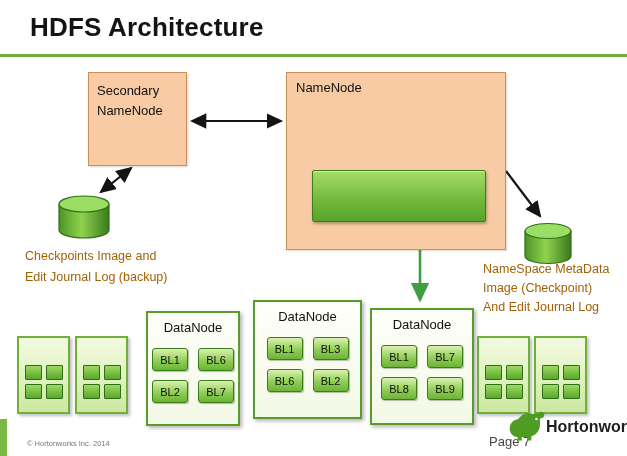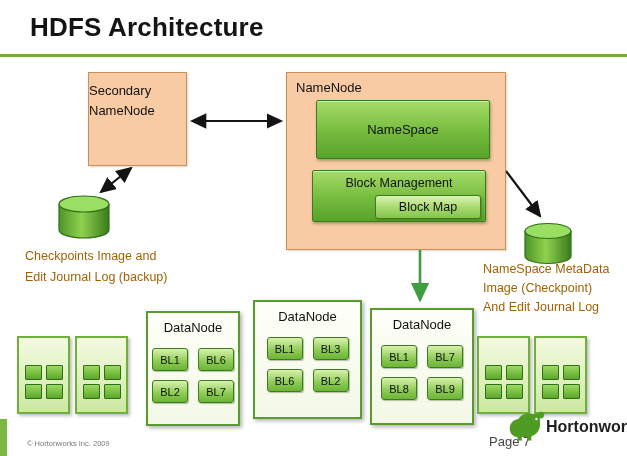--- a/index.html
+++ b/index.html
@@ -10,21 +10,21 @@
   .abs{position:absolute;}
   .preline{white-space:pre-line;}
 
   
   .slide-title{left:30px;top:12px;font-size:26px;font-weight:600;letter-spacing:.2px;color:#141414;text-align:right;}
   .title-rule{left:0;top:54px;width:627px;height:3px;background:#74AC3D;}
 
   
   .peach-box{background:#F8CBA4;border:1px solid #C89058;box-shadow:1px 1px 2px rgba(120,90,50,.25);}
   .sec-nn{left:88px;top:72px;width:97px;height:92px;}
-  .sec-nn .lbl{padding:8px 0;font-size:13px;line-height:1.5;}
+  .sec-nn .lbl{padding:8px 8px;font-size:13px;line-height:1.5;}
   .namenode{left:286px;top:72px;width:218px;height:176px;}
   .namenode .lbl{padding:7px 9px;font-size:13px;}
 
   
   .green-panel{
     background:linear-gradient(180deg,#A6DC68 0%,#74BB3D 55%,#57A329 100%);
     border:1px solid #3D7C1D;border-radius:2px;
     box-shadow:1px 2px 3px rgba(50,80,25,.4), inset 0 1px 0 rgba(255,255,255,.45);
   }
   .namespace{left:29px;top:27px;width:172px;height:57px;display:flex;align-items:center;justify-content:center;font-size:13px;}
@@ -109,28 +109,21 @@
   <line x1="420" y1="221" x2="420" y2="300" stroke="#3F9E3F" stroke-width="2.6" marker-end="url(#mEndG)"></line>
 </svg>
 
 <div class="abs peach-box sec-nn">
   <div class="lbl preline">Secondary
 NameNode</div>
 </div>
 
 <div class="abs peach-box namenode">
   <div class="lbl">NameNode</div>
-  <div class="abs green-panel namespace">
-    <span>NameSpace</span>
-  </div>
   <div class="abs green-panel blockmgmt">
-    <div class="bm-label">Block Management</div>
-    <div class="block-map">
-      <span>Block Map</span>
-    </div>
   </div>
 </div>
 
 <svg class="abs" style="left:56px;top:194px;" width="56" height="47" viewBox="0 0 56 47">
   <defs>
     <linearGradient id="cg1" x1="0" y1="0" x2="1" y2="0">
       <stop offset="0" stop-color="#4E9426"></stop>
         <stop offset="0.45" stop-color="#8FD24F"></stop>
         <stop offset="1" stop-color="#3A7A1C"></stop>
     </linearGradient>
@@ -214,21 +207,21 @@
 <div class="abs disk d4">
   <div class="disk-grid">
       <span class="cell"></span>
       <span class="cell"></span>
       <span class="cell"></span>
       <span class="cell"></span>
     </div>
 </div>
 
 <div class="abs corner-stripe"></div>
-<div class="abs copyright">© Hortonworks Inc. 2009</div>
+<div class="abs copyright">© Hortonworks Inc. 2014</div>
 <div class="abs page-num">Page 7</div>
 <svg class="abs elephant" width="38" height="34" viewBox="0 0 44 38">
   <path d="M34 6 c4 -4 8 -2 8 1 c0 3 -3 5 -5 4 l0 8 c0 8 -7 14 -15 14 l-10 0 c-6 0 -10 -4 -10 -10 c0 -6 4 -10 10 -11 c3 -5 10 -8 16 -6 c3 1 5 -1 6 0 z" fill="#4E9C23"></path>
   <rect x="11" y="30" width="5" height="7" fill="#4E9C23"></rect>
   <rect x="22" y="30" width="5" height="7" fill="#4E9C23"></rect>
   <circle cx="33" cy="12" r="1.4" fill="#fff"></circle>
 </svg>
 <div class="abs brand">Hortonworks</div>
 
 </body></html>

